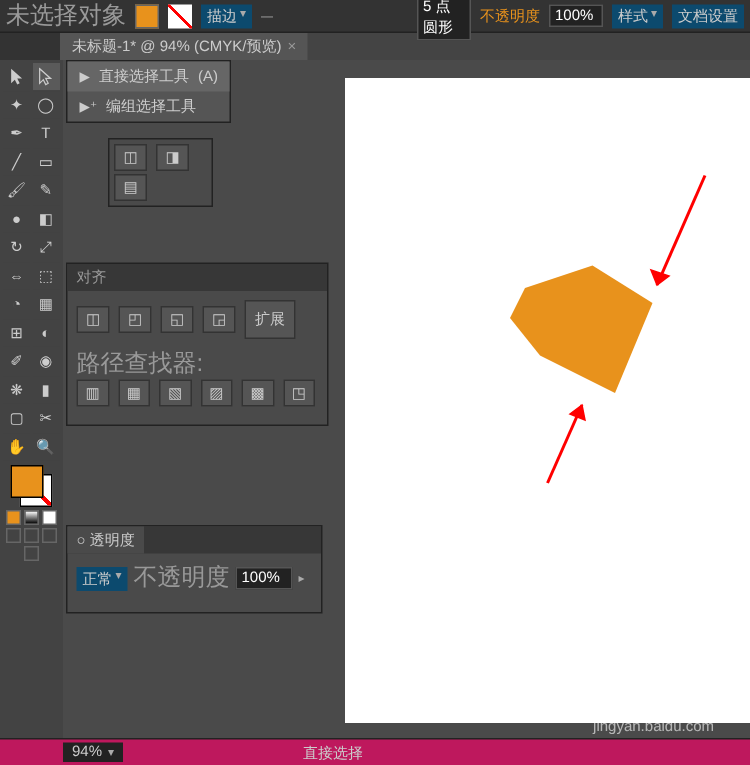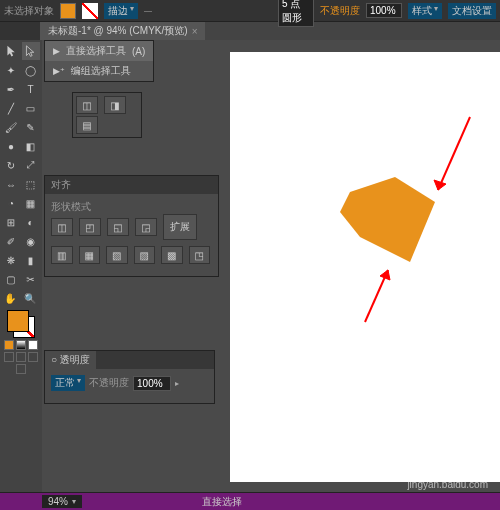--- a/index.html
+++ b/index.html
@@ -1,18 +1,18 @@
 <!DOCTYPE html>
 <html><head>
 <meta charset="utf-8">
 <style>
 *{margin:0;padding:0;box-sizing:border-box;font-family:sans-serif;font-size:10px}
 body{background:#333;width:500px;height:510px;overflow:hidden;position:relative;color:#ccc}
 .top-bar{background:#333;height:22px;display:flex;align-items:center;padding:0 4px;gap:6px;border-bottom:1px solid #222}
-.label{color:#999;font-size:10px}
+.label{color:#999;font-size:16px}
 .swatch{width:16px;height:16px;background:#e8921c;border:1px solid #666}
 .swatch-stroke{width:16px;height:16px;background:#fff;position:relative}
 .swatch-stroke:after{content:"";position:absolute;top:0;left:0;width:100%;height:100%;background:linear-gradient(45deg,transparent 45%,red 45%,red 55%,transparent 55%)}
 .dd{background:#0c4a6e;padding:1px 4px;color:#ccc;display:flex;align-items:flex-start;gap:2px}
 .chev{font-size:8px;color:#aaa}
 .input{background:#222;border:1px solid #555;color:#fff;padding:1px 3px;width:36px}
 .orange-txt{color:#e8921c}
 .tab-bar{background:#444;height:18px;display:flex;margin-left:40px}
 .tab{background:#555;padding:2px 8px;color:#ccc;display:flex;align-items:center;gap:4px}
 .tab-x{color:#999;cursor:pointer}
@@ -36,23 +36,23 @@
 .panel{position:absolute;background:#4a4a4a;border:1px solid #222}
 .panel-tabs{background:#373737;display:flex;height:18px;align-items:end}
 .ptab{padding:2px 6px;color:#999;font-size:10px}
 .ptab.active{background:#4a4a4a;color:#ccc}
 .panel-body{padding:6px}
 .sm-btn{width:22px;height:18px;background:#555;border:1px solid #333;display:inline-flex;align-items:center;justify-content:center;margin-right:2px}
 .row{display:flex;align-items:center;gap:4px;margin-bottom:6px}
 .canvas{position:absolute;top:12px;left:188px;width:290px;height:430px;background:#fff}
 .shape{position:absolute;top:120px;left:110px}
 .arrow{position:absolute;stroke:red;fill:red}
-.status{position:absolute;bottom:0;left:0;right:0;height:18px;background:#701a75;display:flex;align-items:center;border-top:1px solid #222}
+.status{position:absolute;bottom:0;left:0;right:0;height:18px;background:#be185d;display:flex;align-items:center;border-top:1px solid #222}
 .zoom{background:#222;padding:1px 6px;margin-left:42px;display:flex;align-items:center;gap:4px}
-.wm{position:absolute;bottom:20px;right:12px;color:#fff;opacity:.6;font-size:10px;}
+.wm{position:absolute;bottom:20px;right:24px;color:#fff;opacity:.6;font-size:10px;}
 </style>
 </head>
 <body>
 
 <div class="top-bar">
   <span class="label">未选择对象</span>
   <div class="swatch"></div>
   <div class="swatch-stroke"></div>
   <span class="dd">
       <span>描边</span>
@@ -157,28 +157,28 @@
         </div>
         <div class="sm-btn" style="margin-top:2px">▤</div>
       </div>
     </div>
 
     <div class="panel" style="top:135px;left:2px;width:175px">
       <div class="panel-tabs">
         <div class="ptab">对齐</div>
       </div>
       <div class="panel-body">
-        <div class="label">形状模式</div>
         <div class="row">
           <div class="sm-btn">◫</div>
           <div class="sm-btn">◰</div>
           <div class="sm-btn">◱</div>
           <div class="sm-btn">◲</div>
           <div class="sm-btn" style="width:auto;padding:12px 6px">扩展</div>
         </div>
+        <div class="label">路径查找器:</div>
         <div class="row">
           <div class="sm-btn">▥</div>
           <div class="sm-btn">▦</div>
           <div class="sm-btn">▧</div>
           <div class="sm-btn">▨</div>
           <div class="sm-btn">▩</div>
           <div class="sm-btn">◳</div>
         </div>
       </div>
     </div>

